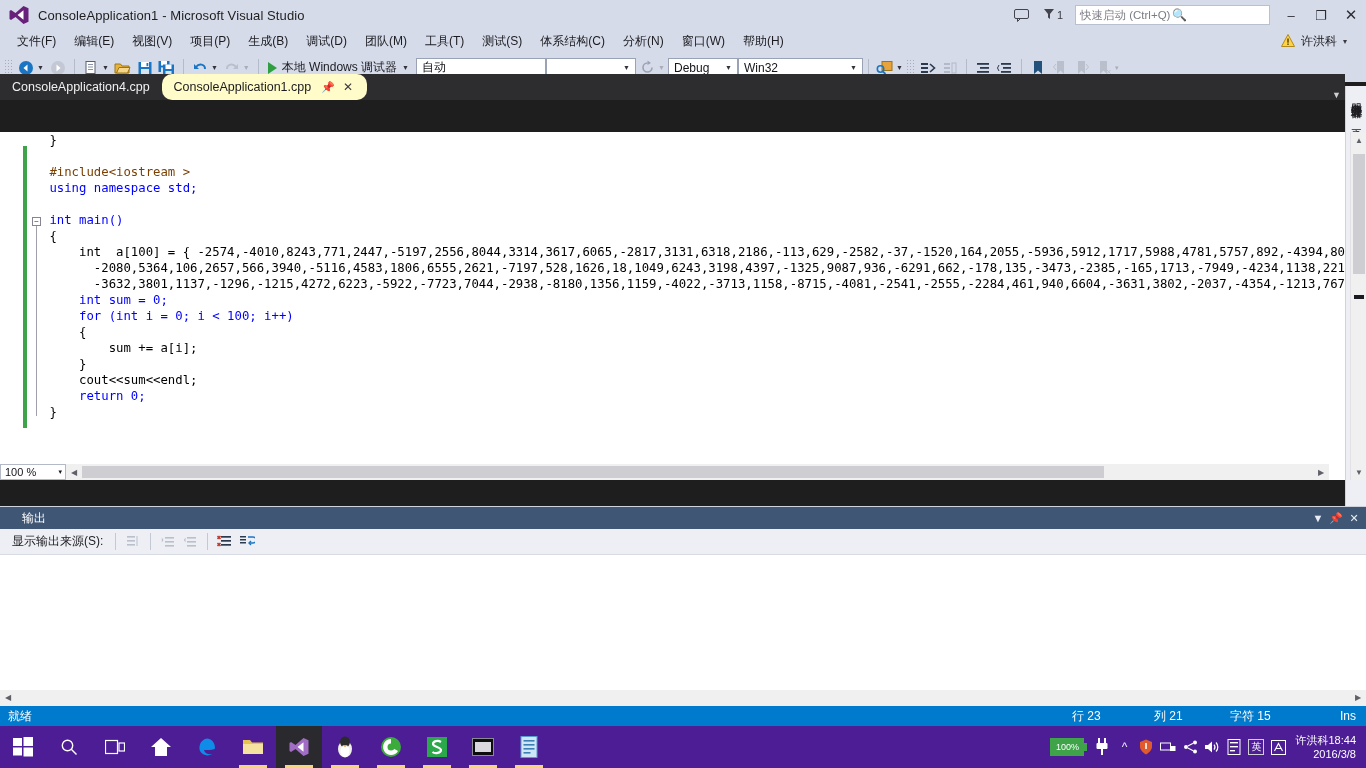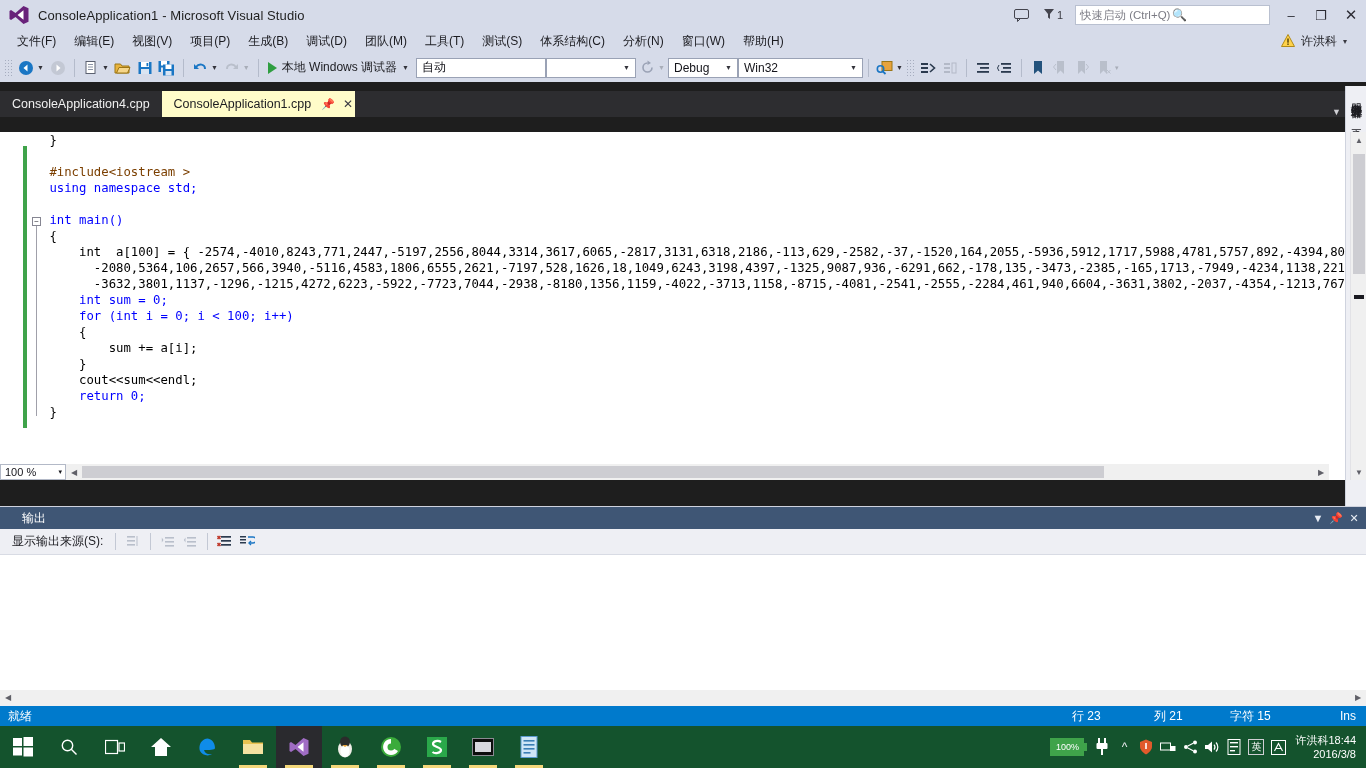--- a/index.html
+++ b/index.html
@@ -87,29 +87,29 @@
     background: #eeeff4; border-left: 1px solid #cfd3de;
     display: flex; flex-direction: column; align-items: center;
   }
   .rdock-tab {
     writing-mode: vertical-rl; font-size: 11.5px; color: #1b1b20;
     padding: 8px 0 14px 0; white-space: nowrap; letter-spacing: .5px;
   }
 
   
   .tabstrip {
-    position: absolute; left: 0; top: 91px; width: 1345px; height: 26px;
+    position: absolute; left: 0; top: 74px; width: 1345px; height: 26px;
     background: #2d2d30; display: flex; align-items: flex-end;
   }
   .doctab {
     height: 26px; display: flex; align-items: center; padding: 0 12px;
     font-size: 12.5px; white-space: nowrap;
   }
   .doctab.inactive { background: #2d2d30; color: #f0f0f0; }
-  .doctab.active { background: #fffcc9; color: #1b1b20; padding-right: 2px; }
+  .doctab.active { background: #fffcc9; color: #1b1b20; padding-right: 14px; border-radius: 10px; }
   .tab-pin { font-size: 11px; color: #3b3b44; margin-left: 10px; }
   .tab-x { font-size: 12px; color: #3b3b44; margin-left: 8px; }
   .tabstrip-right { margin-left: auto; display: flex; align-items: center; padding-right: 4px; color: #cfcfd4; font-size: 9px; }
 
   
   .navbar {
     position: absolute; left: 0; top: 112px; width: 1345px; height: 20px;
     background: #f4f4f7; display: flex; align-items: center;
     border-bottom: 1px solid #cfd3de;
   }
@@ -210,21 +210,21 @@
   }
   .st-ready { }
   .st-right { margin-left: auto; display: flex; align-items: center; }
   .st-cell { padding: 0 10px; white-space: nowrap; }
   .st-line { width: 82px; } .st-col { width: 76px; } .st-char { width: 90px; }
   .st-ins { width: 56px; text-align: right; }
 
   
   .taskbar {
     position: absolute; left: 0; top: 726px; width: 1366px; height: 42px;
-    background: #14532d; display: flex; align-items: center;
+    background: #4c1d95; display: flex; align-items: center;
   }
   .tk-item {
     width: 46px; height: 42px; display: flex; align-items: center; justify-content: center;
     position: relative;
   }
   .tk-item.running::after {
     content: ''; position: absolute; left: 9px; right: 9px; bottom: 0; height: 3px; background: #f3d77a;
   }
   .tk-item.active { background: #2a2a2e; }
   .tk-tray { margin-left: auto; display: flex; align-items: center; height: 42px; padding-right: 2px; }

